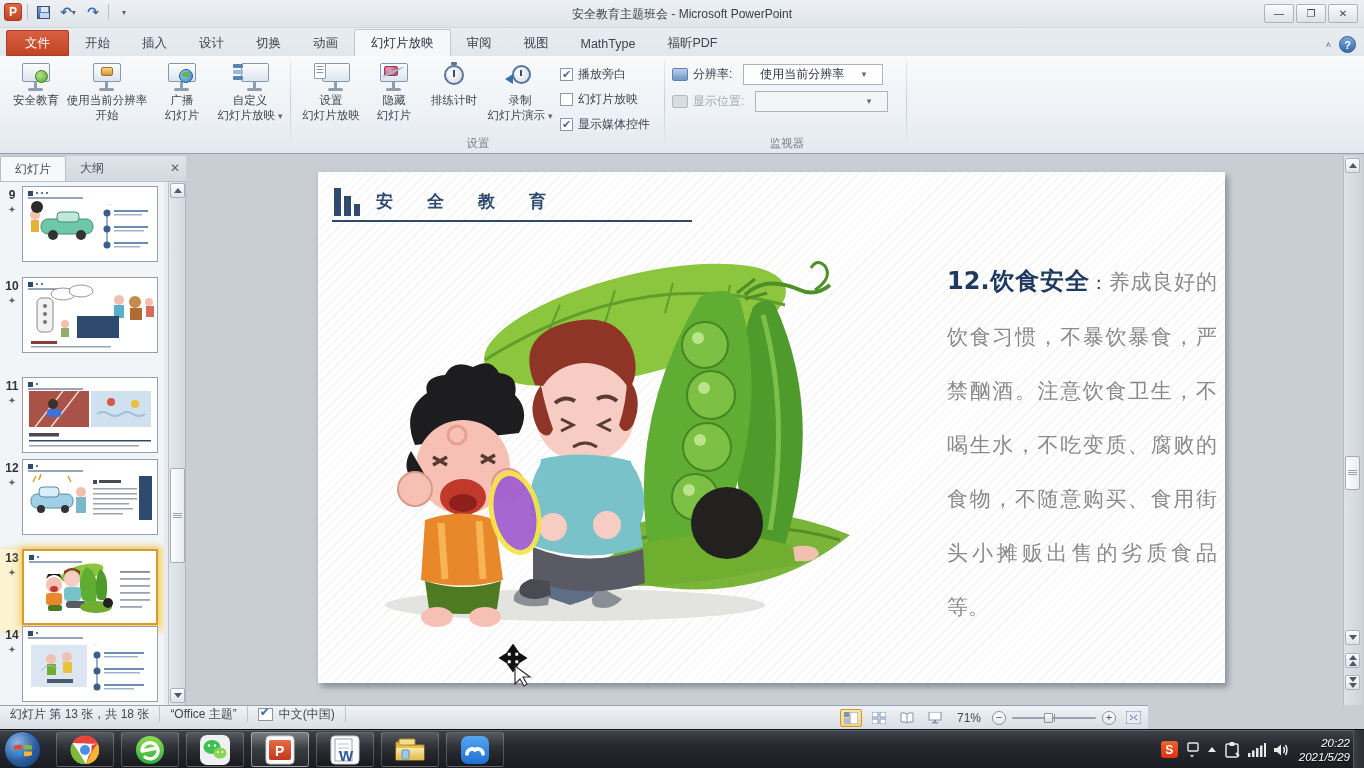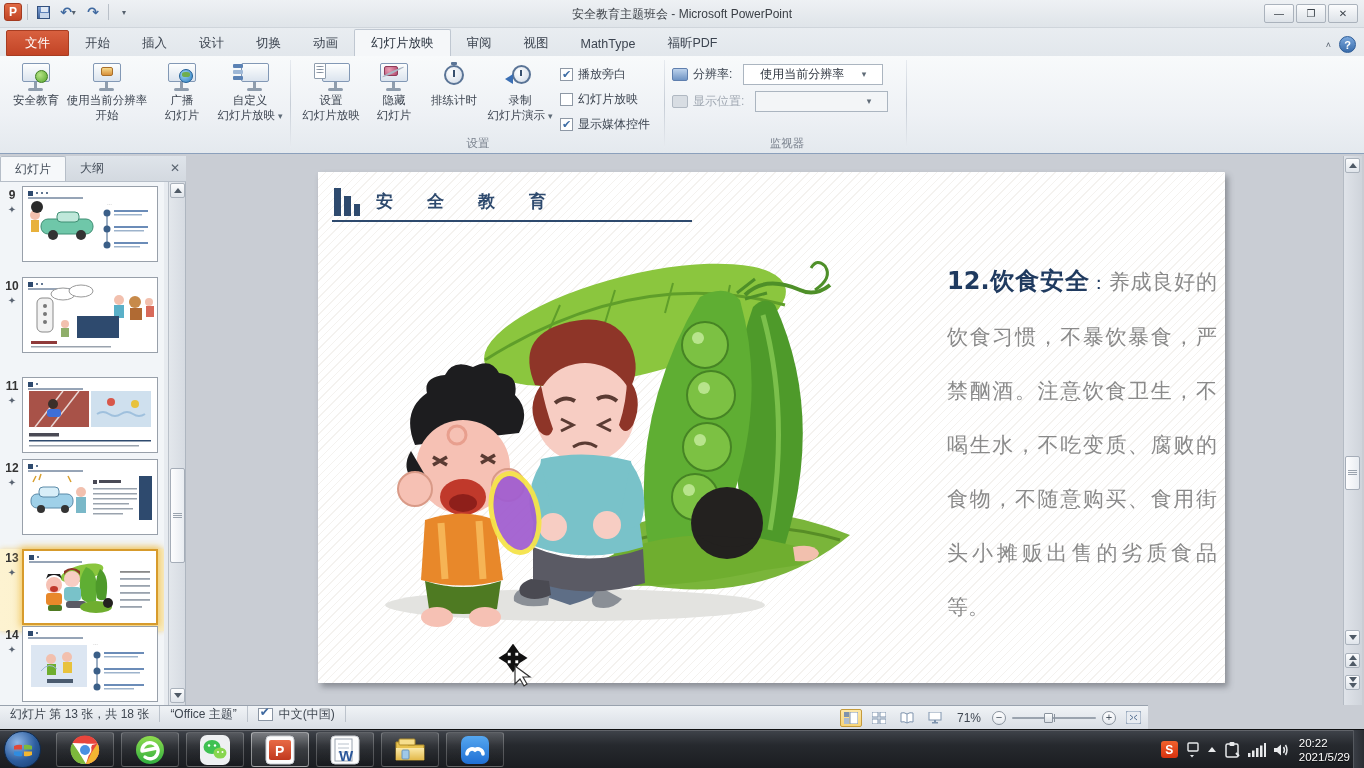--- a/index.html
+++ b/index.html
@@ -128,21 +128,21 @@
   .taskbar { position:absolute; left:0; top:729px; width:1364px; height:39px;
     background:linear-gradient(#40444b,#26292e 40%,#1b1d21); border-top:1px solid #0e0f11; box-shadow:inset 0 1px 0 rgba(255,255,255,.18);}
   .orb { position:absolute; left:4px; top:1px; width:37px; height:37px; border-radius:50%;
     background:radial-gradient(circle at 35% 30%, #8fb6e6, #2c5d9e 55%, #153a6b); border:1px solid #0f2c52;
     display:flex; align-items:center; justify-content:center;}
   .tbtn { position:absolute; top:2px; width:58px; height:35px; border-radius:3px;
     border:1px solid rgba(255,255,255,.22); background:linear-gradient(rgba(255,255,255,.14),rgba(255,255,255,.03) 50%,rgba(0,0,0,.12));
     display:flex; align-items:center; justify-content:center;}
   .tbtn.active { background:linear-gradient(rgba(255,255,255,.32),rgba(255,255,255,.10) 50%,rgba(255,255,255,.05)); border-color:rgba(255,255,255,.45);}
   .tray { position:absolute; right:14px; top:0; height:39px; display:flex; align-items:center; gap:8px;}
-  .clock { color:#fff; font-size:11.5px; line-height:14px; text-shadow:0 1px 1px rgba(0,0,0,.8);}
+  .clock { color:#fff; font-size:11.5px; text-align:right; line-height:14px; text-shadow:0 1px 1px rgba(0,0,0,.8);font-style:italic;}
   .showdesk { position:absolute; right:0; top:0; width:11px; height:39px; background:linear-gradient(90deg,#3a3e45,#2a2d33); border-left:1px solid #55595f;}
   .tray-ico { display:flex; align-items:center; justify-content:center; }
   .sogou { width:17px; height:17px; border-radius:3px; background:linear-gradient(#f2622d,#d8320f); color:#fff; font-weight:bold; font-size:12px; display:flex; align-items:center; justify-content:center;}
   .tri-up-w { width:0;height:0;border-left:4px solid transparent;border-right:4px solid transparent;border-bottom:5px solid #e8eaec;}
 </style>
 </head>
 <body>
 
 <div class="screen">
 

